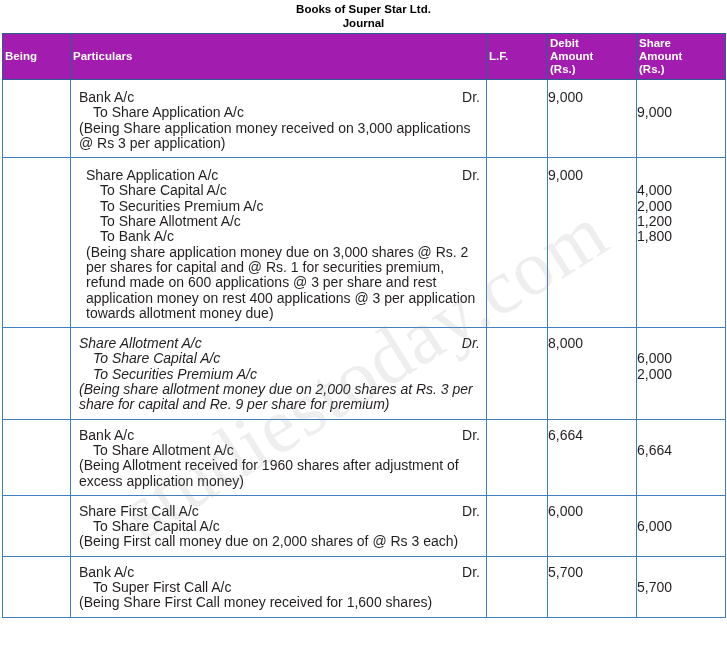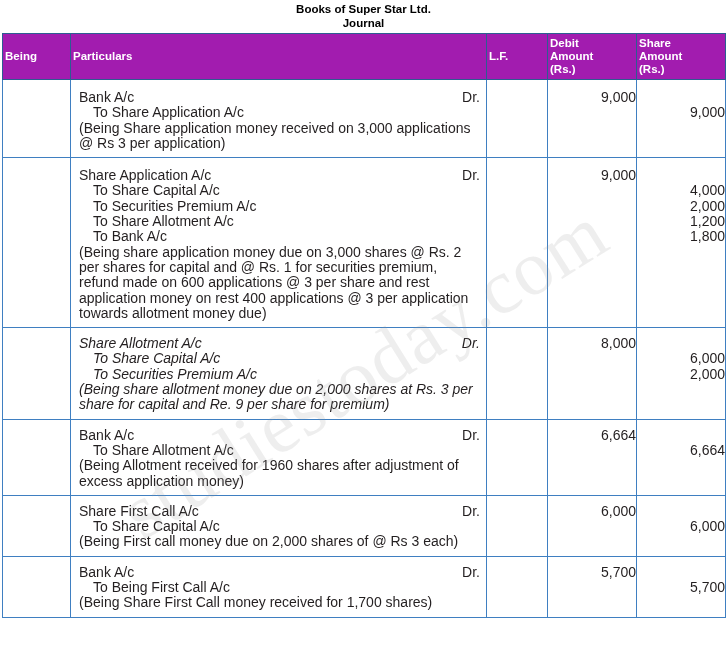--- a/index.html
+++ b/index.html
@@ -89,21 +89,20 @@
     display: flex;
     justify-content: space-between;
     align-items: baseline;
   }
   .entry-line .dr {
     padding-left: 12px;
     white-space: nowrap;
   }
   .indent1 { padding-left: 14px; }
   .amount-cell {
-    text-align: right;
     padding: 6px 9px 6px 4px;
     line-height: 15.3px;
     white-space: nowrap;
   }
   .amt-line { display: block; }
   .spacer { display: block; height: 15.3px; }
 </style>
 </head>
 <body>
 
@@ -164,21 +163,21 @@
             <span class="amt-line">9,000</span>
           </td>
           <td class="amount-cell" style="padding-top: 10px;">
             <span class="spacer">&nbsp;</span>
             <span class="amt-line">9,000</span>
           </td>
         </tr>
         <tr>
           <td class="cell-pad"></td>
           <td>
-            <div class="cell-pad" style="padding-top: 10px;">
+            <div class="cell-pad" style="padding-top: 10px; margin-left: 7px;">
               <div class="entry-line">
                 <span>Share Application A/c</span>
                 <span class="dr">Dr.</span>
               </div>
               <div class="entry-line indent-wrap">
                 <span class="indent1">To Share Capital A/c</span>
               </div>
               <div class="entry-line indent-wrap">
                 <span class="indent1">To Securities Premium A/c</span>
               </div>
@@ -304,24 +303,24 @@
         </tr>
         <tr>
           <td class="cell-pad"></td>
           <td>
             <div class="cell-pad" style="padding-top: 8px;">
               <div class="entry-line">
                 <span>Bank A/c</span>
                 <span class="dr">Dr.</span>
               </div>
               <div class="entry-line indent-wrap">
-                <span class="indent1">To Being First Call A/c</span>
-              </div>
-              <div class="entry-line">
-                <span>(Being Share First Call money received for 1,700 shares)</span>
+                <span class="indent1">To Super First Call A/c</span>
+              </div>
+              <div class="entry-line">
+                <span>(Being Share First Call money received for 1,600 shares)</span>
               </div>
             </div>
           </td>
           <td class="cell-pad"></td>
           <td class="amount-cell" style="padding-top: 8px;">
             <span class="amt-line">5,700</span>
           </td>
           <td class="amount-cell" style="padding-top: 8px;">
             <span class="spacer">&nbsp;</span>
             <span class="amt-line">5,700</span>

